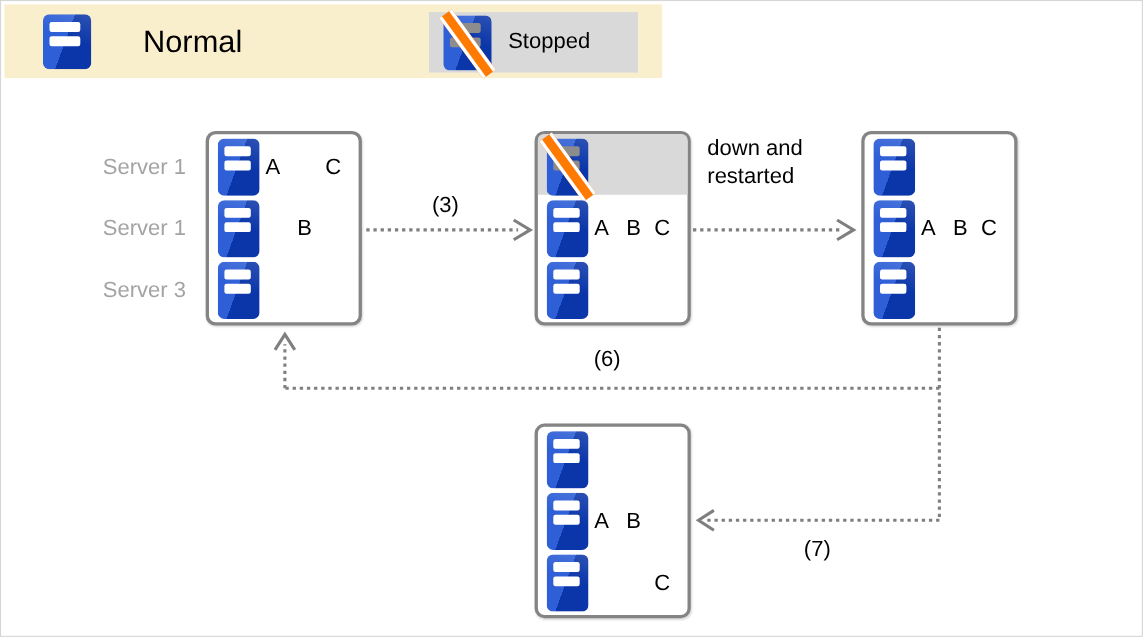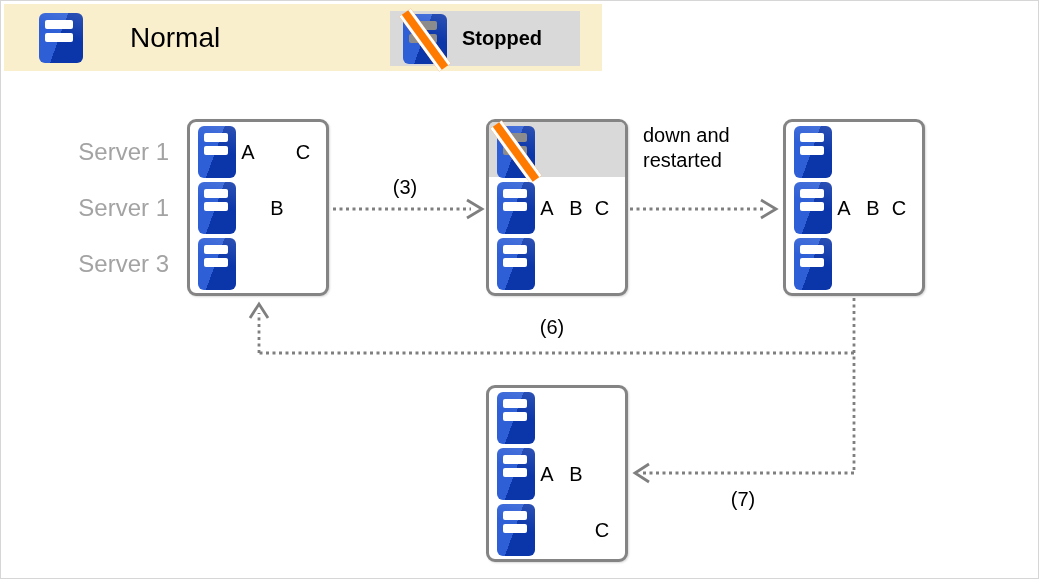--- a/index.html
+++ b/index.html
@@ -5,21 +5,21 @@
   html,body{margin:0;padding:0;background:#fff;}
   .page{
     position:relative;width:1039px;height:579px;background:#fff;
     border:1px solid #d6d6d6;box-sizing:border-box;overflow:hidden;
     font-family:"Liberation Sans",sans-serif;color:#000;
   }
   
   .legend{position:absolute;left:3px;top:3px;width:598px;height:67px;background:#FAEFCD;}
   .legend-normal-icon{position:absolute;left:35px;top:9px;}
   .legend-normal-label{position:absolute;left:86px;top:0;height:67px;line-height:67px;font-size:28px;margin-left:40px;}
-  .stopped-chip{position:absolute;left:386px;top:7px;width:190px;height:55px;background:#D9D9D9;font-weight:bold;}
+  .stopped-chip{position:absolute;left:386px;top:7px;width:190px;height:55px;background:#D9D9D9;}
   .chip-icon{position:absolute;left:13px;top:3px;}
   .stopped-label{position:absolute;left:72px;top:0;height:55px;line-height:55px;font-size:20px;}
   
   .srv{position:relative;display:block;width:38px;height:52px;border-radius:6px;
     background:linear-gradient(200deg,rgba(255,255,255,.14),rgba(255,255,255,0) 45%),
                linear-gradient(110deg,#2E5FD6 0%,#2E5FD6 47%,#0B36A9 47%);}
   .legend .srv{width:44px;height:50px;}
   .srv .bar{position:absolute;left:6px;width:24px;height:9px;background:#fff;border-radius:2px;}
   .legend .srv .bar{width:28px;}
   .srv .bar.t{top:7px;}.srv .bar.m{top:20px;}
@@ -37,21 +37,21 @@
   .box .row{position:absolute;left:8px;right:8px;height:52px;}
   .box .row .srv{position:absolute;left:0;top:0;}
   .row1{top:4px;}.row2{top:60px;}.row3{top:116px;}
   .letter{position:absolute;top:0;width:18px;height:52px;line-height:52px;
     text-align:center;font-size:20px;}
   .posA{left:41px;}.posB{left:70px;}.posC{left:96px;}
   .stopband{position:absolute;left:0;right:0;top:0;height:55px;background:#D9D9D9;
     border-radius:5px 5px 0 0;}
   
   .row-label{position:absolute;left:50px;width:118px;height:52px;line-height:52px;
-    text-align:right;color:#A3A3A3;font-size:24px;}
+    text-align:right;color:#A3A3A3;font-size:20px;}
   .row-label.s1{top:125px;}.row-label.s2{top:181px;}.row-label.s3{top:237px;}
   .annotation{position:absolute;left:642px;top:122px;width:150px;font-size:20px;line-height:25px;}
   .step-label{position:absolute;width:60px;text-align:center;font-size:20px;}
   .label-3{left:374px;top:175px;}
   .label-6{left:521px;top:315px;}
   .label-7{left:712px;top:487px;}
   
   svg.arrows{position:absolute;left:0;top:0;pointer-events:none;}
   .dash{fill:none;stroke:#7F7F7F;stroke-width:2.8;stroke-dasharray:3 3.5;}
   .head{fill:none;stroke:#7F7F7F;stroke-width:2.8;}

